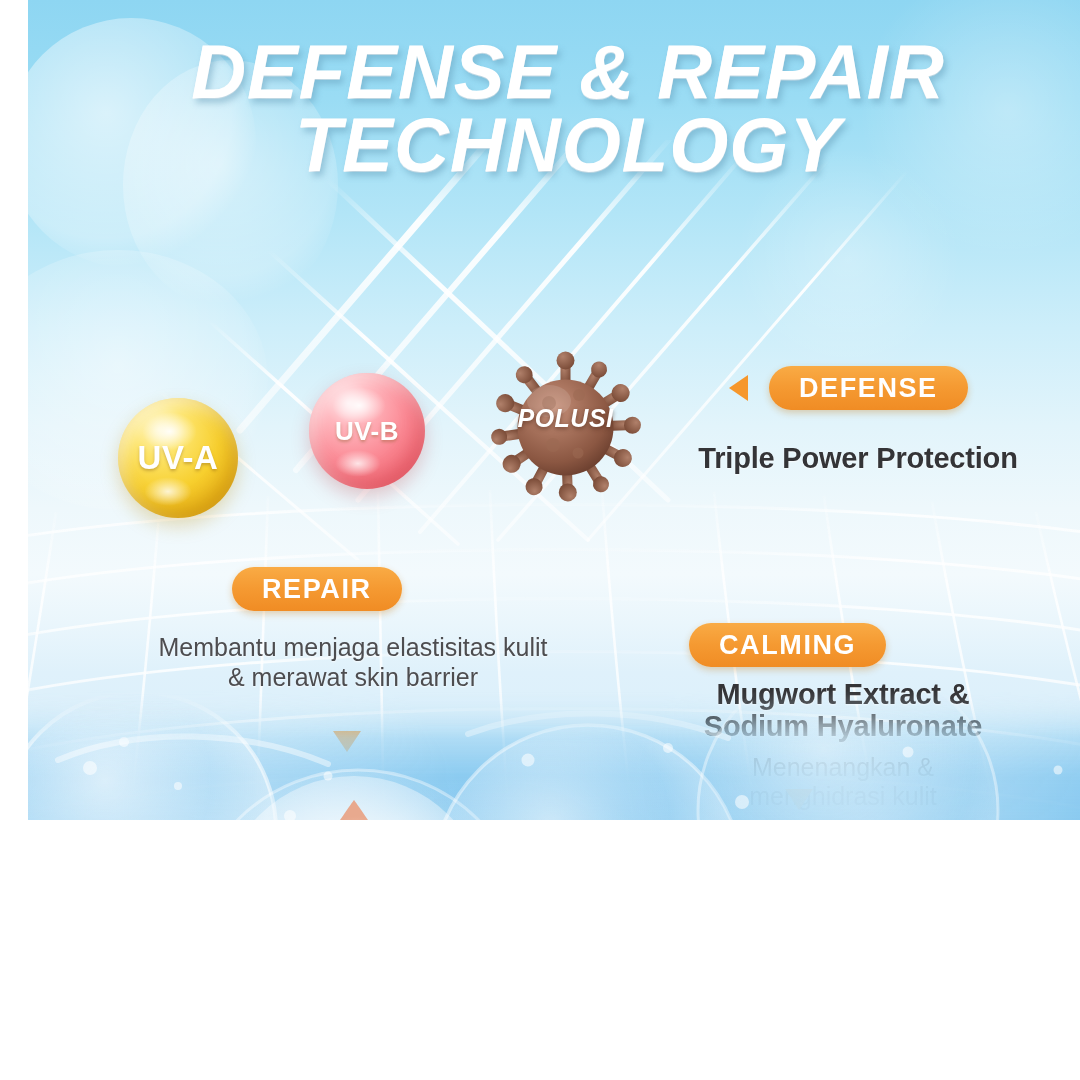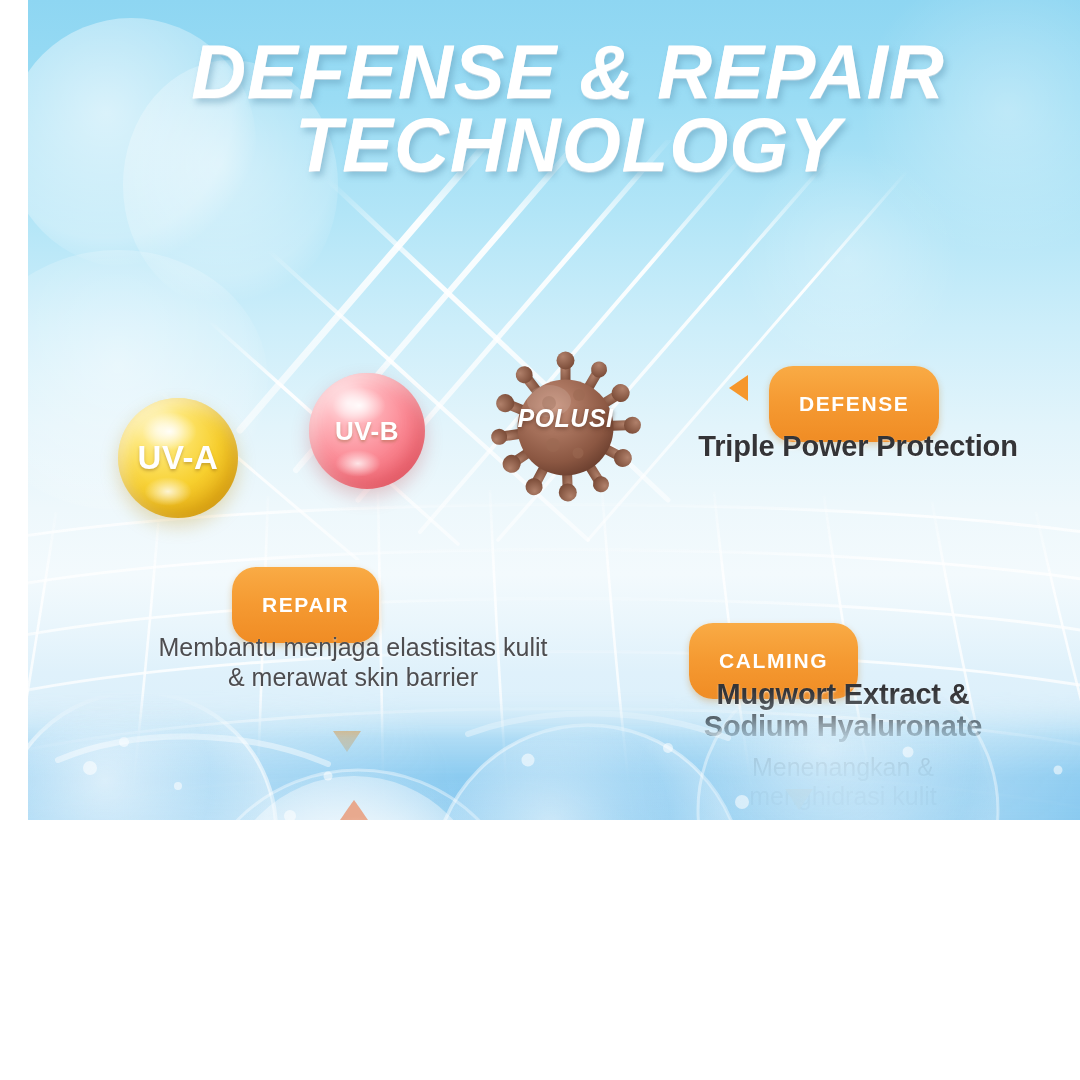--- a/index.html
+++ b/index.html
@@ -111,25 +111,25 @@
     color:#fff;font-size:25px;font-weight:bold;letter-spacing:.5px;
     text-shadow:0 2px 4px rgba(70,35,20,.55);
     pointer-events:none;
     font-style:italic;
   }
 
   
   .badge{
     position:absolute;
     display:inline-flex;align-items:center;justify-content:center;
-    height:44px;padding:16px 30px;
+    height:44px;padding:0 30px;
     border-radius:24px;
     background:linear-gradient(180deg,#f9ab45 0%,#f59a32 48%,#f08c24 100%);
     box-shadow:0 3px 7px rgba(200,120,20,.32);
-    color:#ffffff;font-size:21px;font-weight:bold;letter-spacing:1.6px;
+    color:#ffffff;font-size:27px;font-weight:bold;letter-spacing:1.6px;
     white-space:nowrap;
   }
   .badge-defense{left:741px;top:366px;}
   .badge-repair{left:204px;top:567px;}
   .badge-calming{left:661px;top:623px;}
 
   .tri-left{
     position:absolute;left:701px;top:375px;
     width:0;height:0;
     border-top:13px solid transparent;
@@ -149,21 +149,21 @@
   .block{position:absolute;text-align:center;pointer-events:none;}
   .hl{
     font-size:29px;font-weight:bold;color:#343437;
     line-height:1.12;letter-spacing:-0.2px;
     text-shadow:0 1px 2px rgba(255,255,255,.75);
   }
   .sub{
     font-size:25px;color:#4d4d50;line-height:1.18;margin-top:5px;
     text-shadow:0 1px 2px rgba(255,255,255,.75);
   }
-  .blk-defense{left:620px;top:430px;width:420px;}
+  .blk-defense{left:620px;top:442px;width:420px;}
   .blk-repair{left:95px;top:628px;width:460px;}
   .blk-calming{left:615px;top:678px;width:400px;}
   .blk-calming .sub{margin-top:10px;}
 
   
   .bubble{
     position:absolute;border-radius:50%;
     background:
       radial-gradient(circle at 50% 50%, rgba(255,255,255,.88) 0%, rgba(255,255,255,.72) 44%, rgba(255,255,255,.40) 70%, rgba(255,255,255,.08) 88%, rgba(255,255,255,0) 100%);
   }

